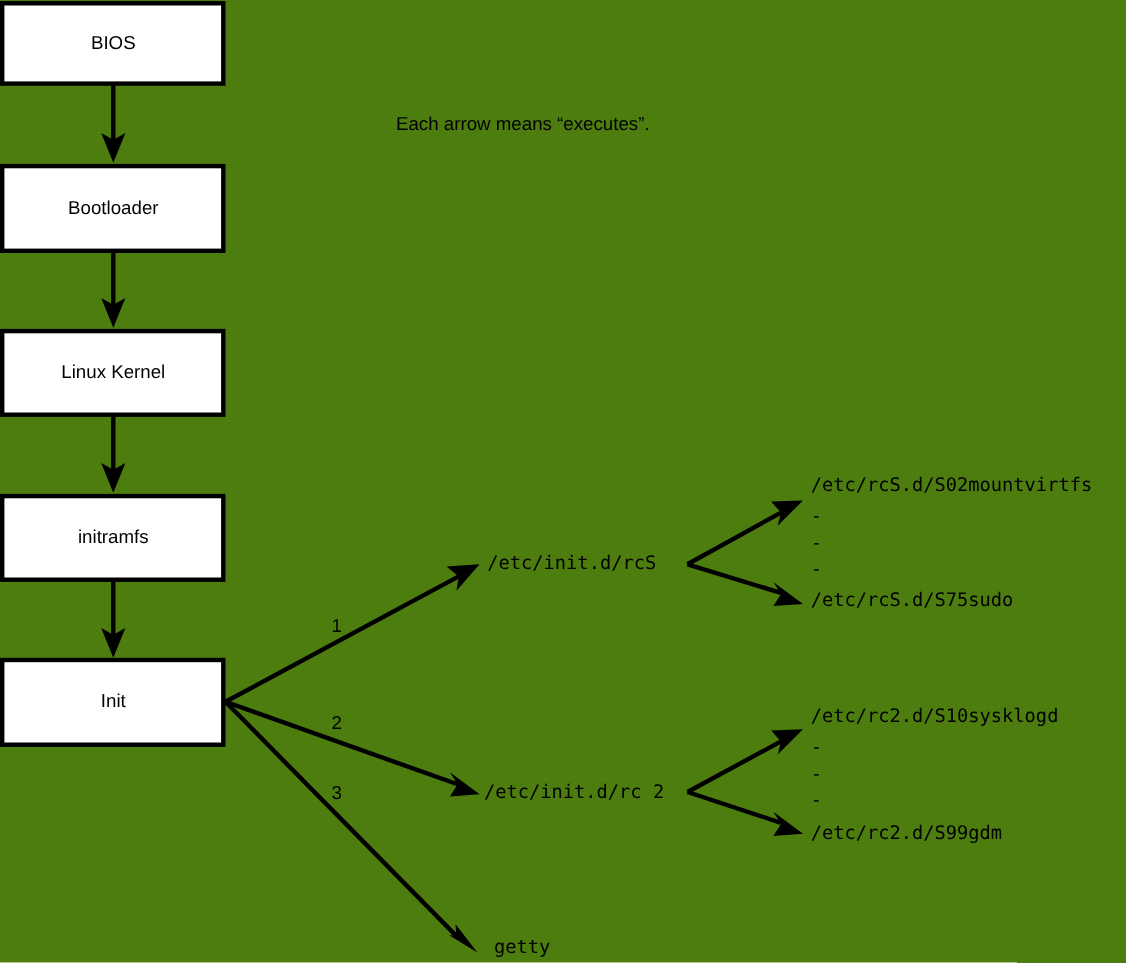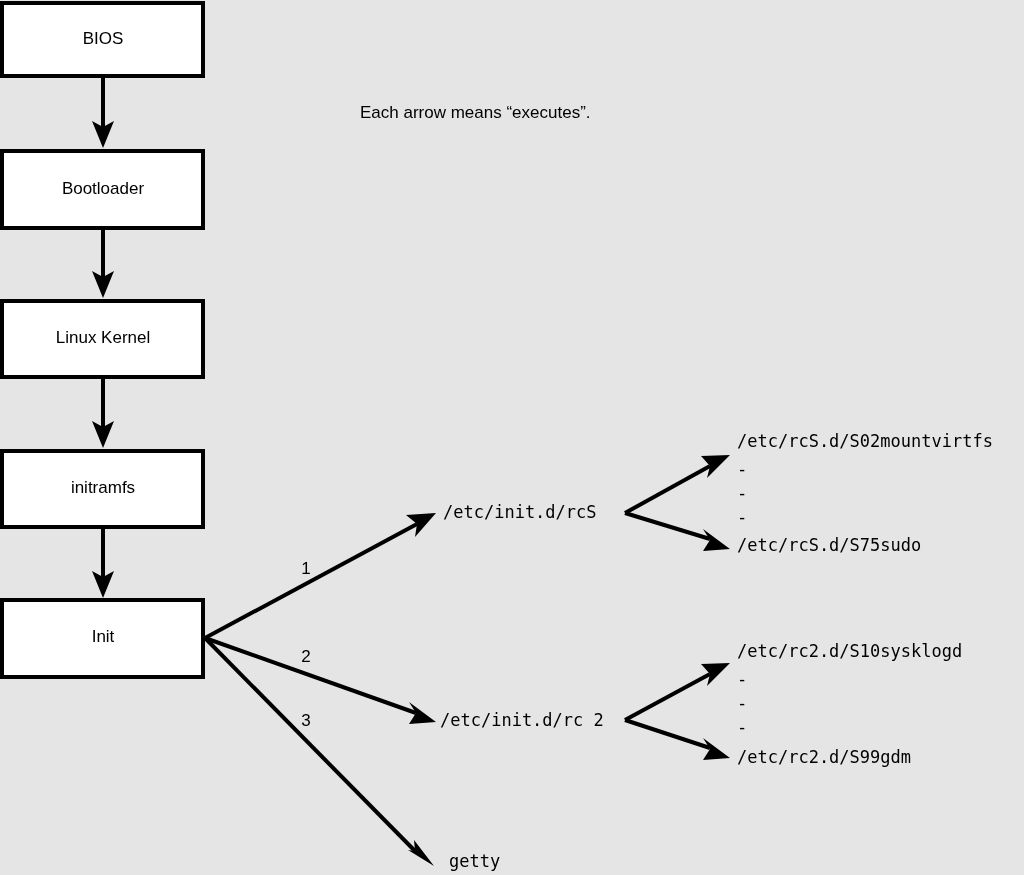--- a/index.html
+++ b/index.html
@@ -11,21 +11,21 @@
     width: 1024px;
     height: 875px;
     font-family: "Liberation Sans", sans-serif;
     color: #000000;
     overflow: hidden;
   }
   #diagram-root {
     position: relative;
     width: 1024px;
     height: 875px;
-    background: #e5e5e5;
+    background: #4d7c0f;
   }
   svg.layer {
     position: absolute;
     top: 0;
     left: 0;
     width: 1024px;
     height: 875px;
   }
   .box-label {
     font-family: "Liberation Sans", sans-serif;

